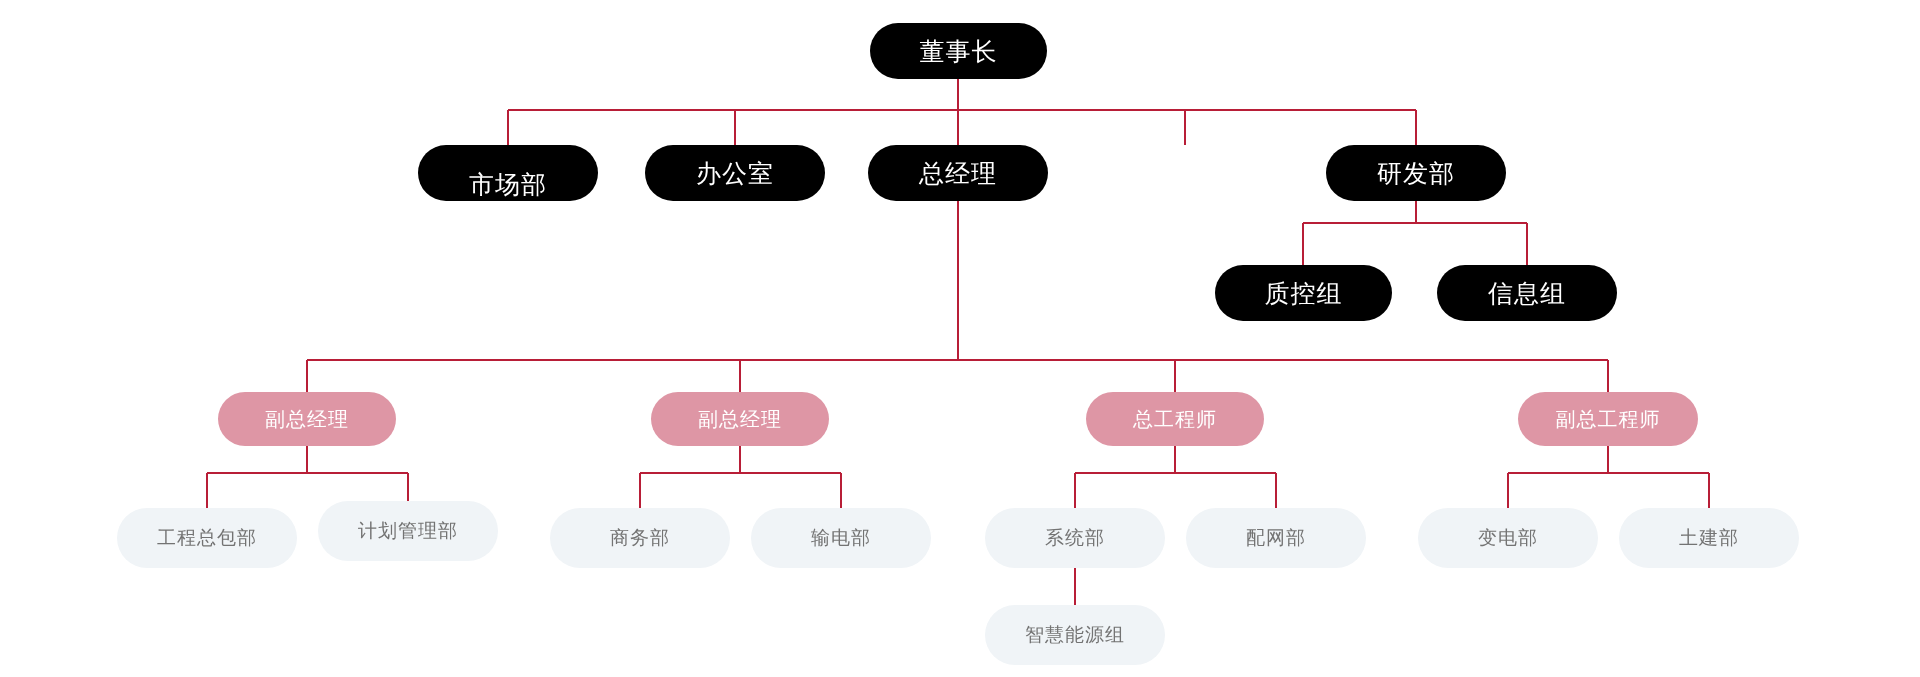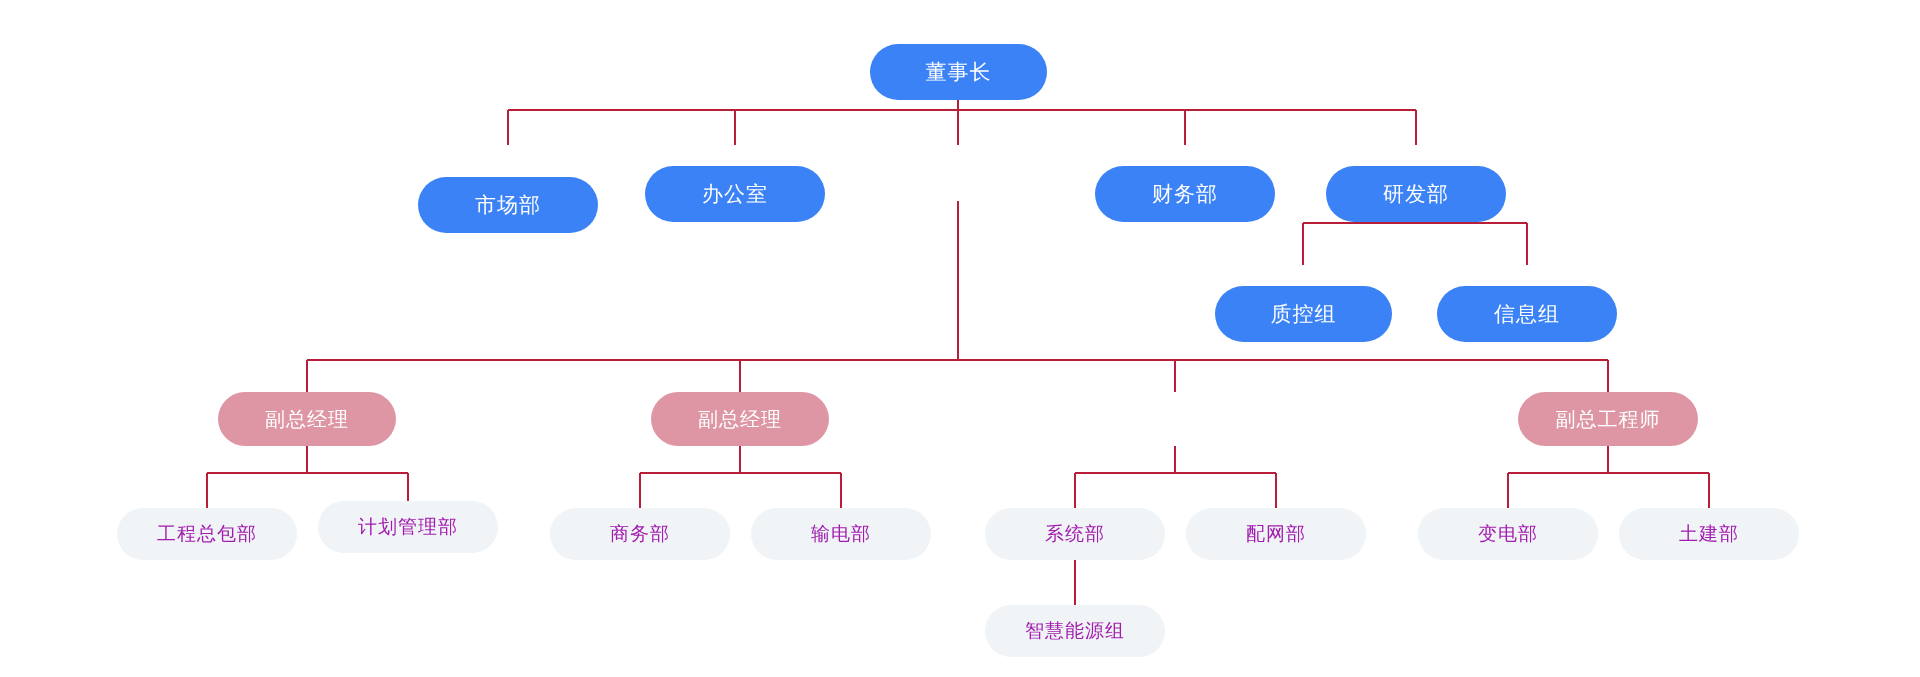--- a/index.html
+++ b/index.html
@@ -30,37 +30,36 @@
     box-sizing: border-box;
     display: flex;
     align-items: center;
     justify-content: center;
     border-radius: 999px;
     white-space: nowrap;
     letter-spacing: 1px;
     user-select: none;
   }
   .node.level-dark {
-    background: #3b82f6;
+    background: #000000;
     color: #ffffff;
-    font-size: 21px;
+    font-size: 25px;
     height: 56px;
-    margin-top: 21px;
   }
   .node.level-pink {
     background: #DE96A5;
     color: #ffffff;
     font-size: 20px;
     height: 54px;
   }
   .node.level-light {
     background: #F0F4F7;
-    color: #a21caf;
+    color: #737373;
     font-size: 19px;
-    height: 52px;
+    height: 60px;
   }
 </style>
 </head>
 <body>
 
 <div id="org-canvas">
 
   <svg id="wires" viewBox="0 0 1920 677" width="1920" height="677" aria-hidden="true">
     <g stroke="#B81E37" stroke-width="1.6" fill="none" shape-rendering="crispEdges">
 
@@ -105,45 +104,48 @@
       <path d="M 1709 473 L 1709 508"></path>
 
       <path d="M 1075 558 L 1075 605"></path>
     </g>
   </svg>
 
   <div class="node level-dark" style="left:870px; top:23px; width:177px;">
     <span>董事长</span>
   </div>
 
-  <div class="node level-dark" style="left:418px; top:156px; width:180px;">
+  <div class="node level-dark" style="left:418px; top:145px; width:180px;align-items:flex-end;">
     <span>市场部</span>
   </div>
   <div class="node level-dark" style="left:645px; top:145px; width:180px;">
     <span>办公室</span>
   </div>
-  <div class="node level-dark" style="left:1095px; top:145px; width:180px;">
-    <span>财务部</span>
+  <div class="node level-dark" style="left:868px; top:145px; width:180px;">
+    <span>总经理</span>
   </div>
   <div class="node level-dark" style="left:1326px; top:145px; width:180px;">
     <span>研发部</span>
   </div>
 
   <div class="node level-dark" style="left:1215px; top:265px; width:177px;">
     <span>质控组</span>
   </div>
   <div class="node level-dark" style="left:1437px; top:265px; width:180px;">
     <span>信息组</span>
   </div>
 
   <div class="node level-pink" style="left:218px; top:392px; width:178px;">
     <span>副总经理</span>
   </div>
   <div class="node level-pink" style="left:651px; top:392px; width:178px;">
     <span>副总经理</span>
+  </div>
+  <div class="node level-pink" style="left:1086px; top:392px; width:178px;">
+    <span>总工程师</span>
   </div>
   <div class="node level-pink" style="left:1518px; top:392px; width:180px;">
     <span>副总工程师</span>
   </div>
 
   <div class="node level-light" style="left:117px; top:508px; width:180px;">
     <span>工程总包部</span>
   </div>
   <div class="node level-light" style="left:318px; top:501px; width:180px;">
     <span>计划管理部</span>

